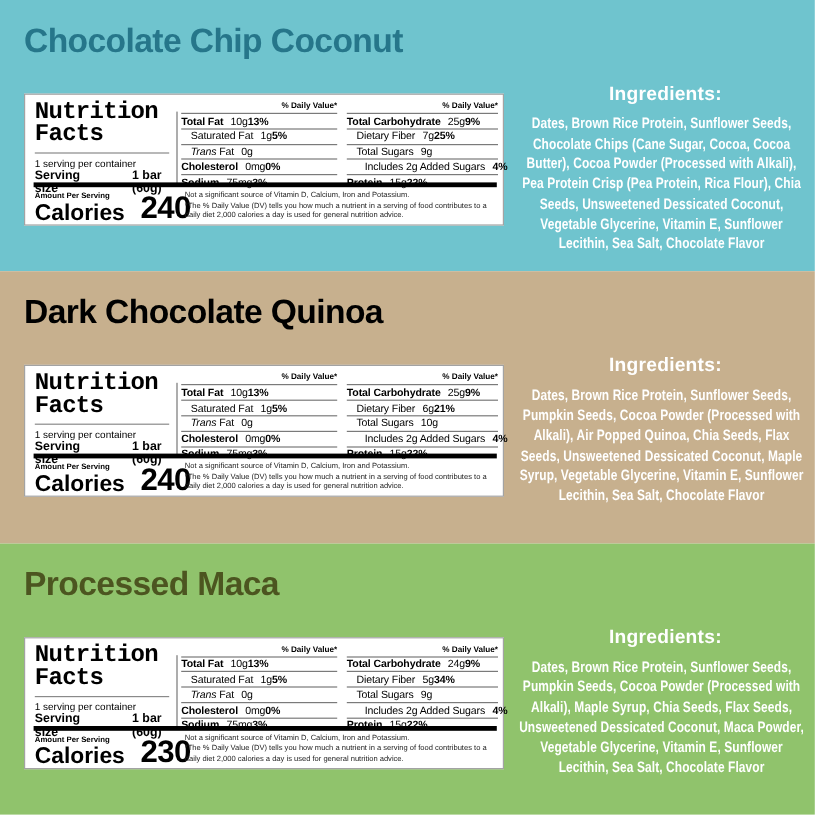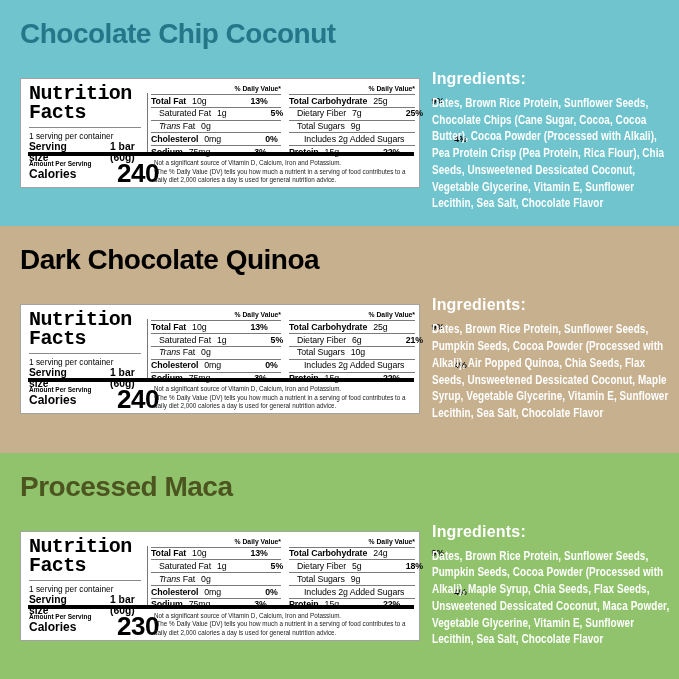--- a/index.html
+++ b/index.html
@@ -34,48 +34,48 @@
   }
   .nf-thin-line { position: absolute; left: 8px; top: 48px; width: 112px; height: 1px; background: #8a8a8a; }
   .nf-servings { position: absolute; left: 8px; top: 52px; font-size: 8.3px; }
   .nf-serving-size {
     position: absolute; left: 8px; top: 62px; width: 114px;
     display: flex; justify-content: space-between;
     font-size: 10.3px; font-weight: bold; gap: 43px;
   }
   .nf-thick-bar { position: absolute; left: 7px; top: 73px; width: 386px; height: 4px; background: #000; }
   .nf-amount-per { position: absolute; left: 8px; top: 81px; font-size: 6.5px; font-weight: bold; }
-  .nf-cal-word { position: absolute; left: 8px; top: 88px; font-size: 12px; font-weight: bold; }
+  .nf-cal-word { position: absolute; left: 8px; top: 88px; font-size: 19px; font-weight: bold; }
   .nf-cal-num { position: absolute; left: 96px; top: 79px; font-size: 26px; font-weight: bold; letter-spacing: -0.5px; }
   .nf-footnote { position: absolute; left: 133px; top: 80px; width: 262px; font-size: 6.3px; line-height: 1.35; color: #222; }
   .nf-footnote p { margin: 0; }
 
   .nf-col { position: absolute; top: 6px; }
   .nf-col.mid { left: 130px; width: 130px; }
   .nf-col.right { left: 268px; width: 126px; }
   .nf-vline { position: absolute; left: 126px; top: 14px; width: 1px; height: 60px; background: #777; }
 
   .dv-head { font-size: 6.8px; font-weight: bold; text-align: right; height: 9px; }
   .nrow {
     display: flex; justify-content: flex-start; align-items: baseline;
     border-top: 1px solid #7a7a7a;
     font-size: 8.8px; line-height: 1.0; padding: 1.5px 0 1.5px 0;
     letter-spacing: -0.1px;
   }
   .nrow .nm { white-space: nowrap; }
   .nrow .nm.b { font-weight: bold; }
   .nrow .nm.b .amt { font-weight: normal; }
   .nrow .amt { margin-left: 6px; font-weight: normal; }
-  .nrow .dv { font-weight: bold; margin-left: 44px; }
+  .nrow .dv { font-weight: bold; }
   .nrow.ind1 { padding-left: 8px; }
   .nrow.ind2 { padding-left: 15px; }
   .nrow i { font-style: italic; }
 
   
-  .ing { position: absolute; left: 432px; top: 70px; width: 245px; color: #ffffff; }
+  .ing { position: absolute; left: 432px; top: 70px; width: 245px; color: #ffffff; text-align: center; }
   .ing-head { font-size: 16px; font-weight: bold; letter-spacing: 0.2px; margin-bottom: 7px; }
   .ing-body {
     width: 302px; transform: scaleX(0.79); transform-origin: left top;
     font-size: 12.6px; font-weight: bold; line-height: 1.33; letter-spacing: 0.1px;
   }
 </style>
 </head>
 <body>
 
 <div id="page">
@@ -276,21 +276,21 @@
       </div>
 
       <div class="nf-col right">
         <div class="dv-head">% Daily Value*</div>
         <div class="nrow">
           <span class="nm b"><span>Total Carbohydrate</span><span class="amt">24g</span></span>
           <span class="dv">9%</span>
         </div>
         <div class="nrow ind1">
           <span class="nm"><span>Dietary Fiber</span><span class="amt">5g</span></span>
-          <span class="dv">18%</span>
+          <span class="dv">34%</span>
         </div>
         <div class="nrow ind1">
           <span class="nm"><span>Total Sugars</span><span class="amt">9g</span></span>
           <span class="dv"></span>
         </div>
         <div class="nrow ind2">
           <span class="nm"><span>Includes 2g Added Sugars</span><span class="amt"></span></span>
           <span class="dv">4%</span>
         </div>
         <div class="nrow">

